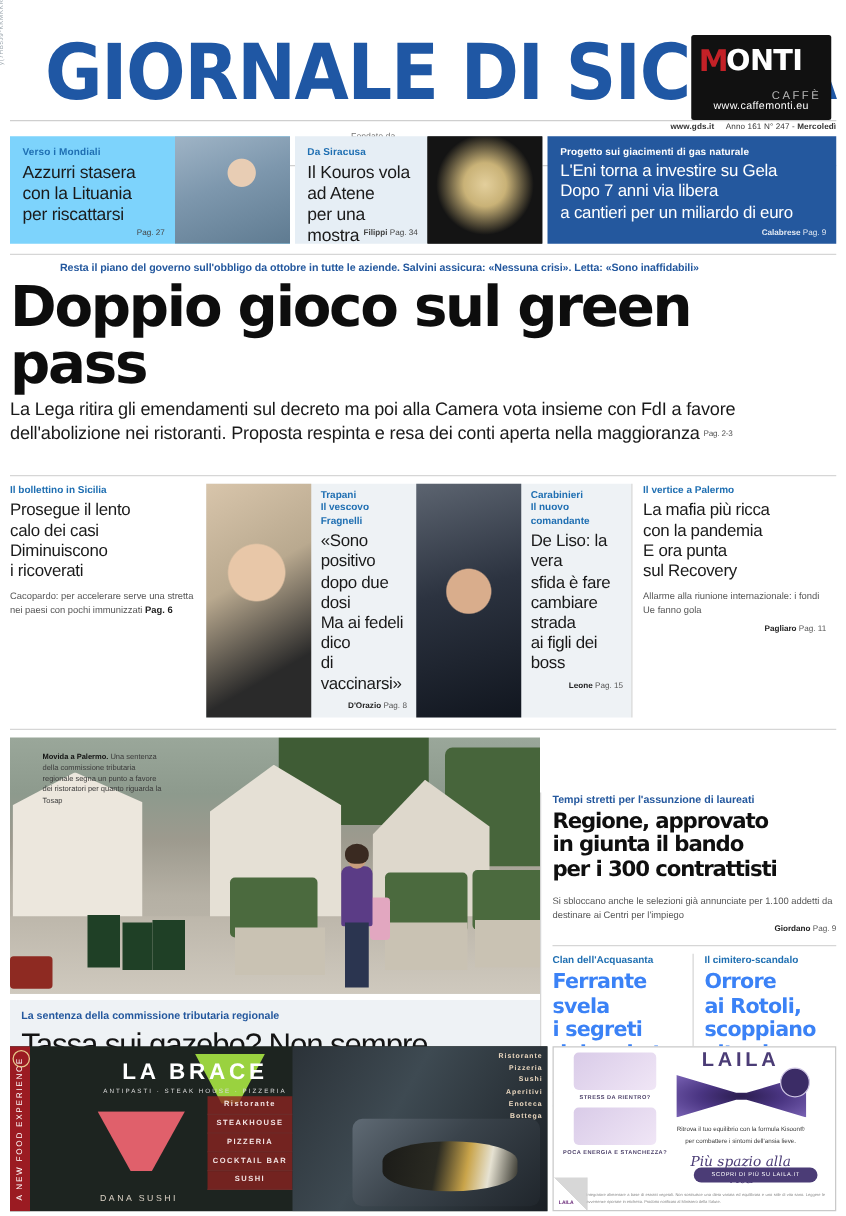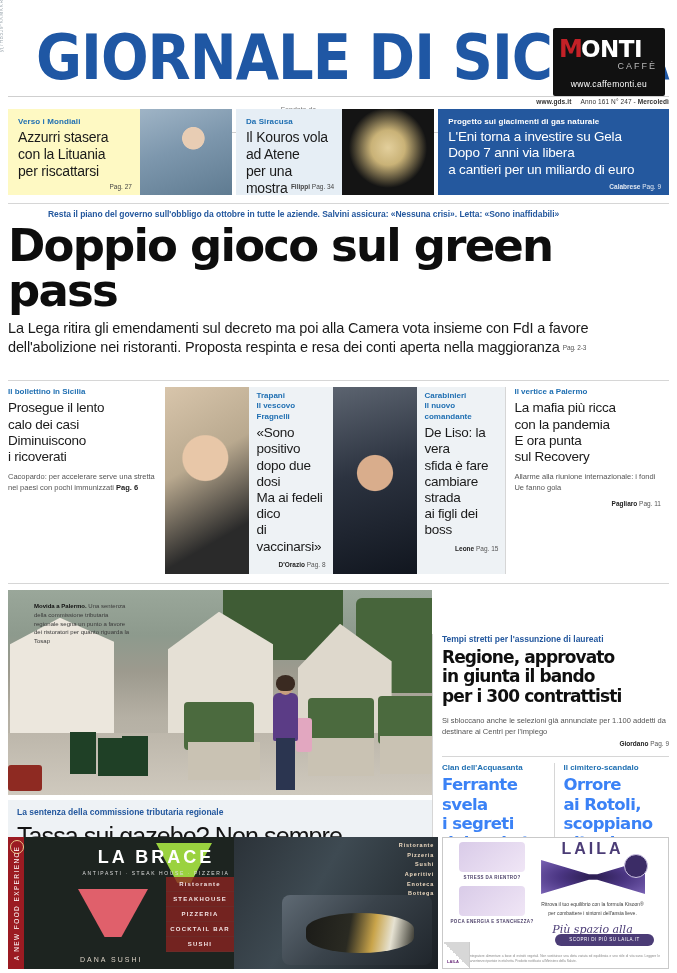--- a/index.html
+++ b/index.html
@@ -30,37 +30,37 @@
     position:absolute;right:4px;top:28px;width:112px;height:68px;
     background:#111;border-radius:2px;overflow:hidden;
   }
   .monti .m-row{position:absolute;top:10px;left:6px;display:flex;align-items:center;}
   .monti .m-mark{
     color:#c32127;font-weight:bold;font-size:24px;line-height:22px;
     font-family:"DejaVu Sans",sans-serif;letter-spacing:-2px;
   }
   .monti .m-word{color:#fff;font-weight:bold;font-size:23px;line-height:22px;letter-spacing:-0.5px;
     font-family:"DejaVu Sans",sans-serif;}
-  .monti .m-sub{position:absolute;top:33px;right:8px;color:#b9b9b9;font-size:9px;letter-spacing:2px;}
+  .monti .m-sub{position:absolute;top:43px;right:8px;color:#b9b9b9;font-size:9px;letter-spacing:2px;}
   .monti .m-url{position:absolute;bottom:7px;left:0;right:0;text-align:center;color:#fff;font-size:8.5px;letter-spacing:.3px;}
 
   .edition{position:absolute;left:14px;top:108px;font-size:14px;font-weight:bold;}
   .founded{position:absolute;left:268px;top:105px;font-size:7px;color:#777;line-height:1.45;text-align:center;}
   .issue-box{position:absolute;right:8px;top:98px;text-align:right;}
   .issue-line{font-size:6.5px;color:#333;letter-spacing:.1px;white-space:nowrap;}
   .issue-line b{font-weight:bold;}
   .issue-row{display:flex;align-items:flex-end;justify-content:flex-end;gap:18px;margin-top:2px;}
   .issue-price{font-size:7px;color:#333;padding-bottom:3px;}
   .issue-date{font-size:19px;letter-spacing:-0.5px;}
   .rule{position:absolute;left:8px;right:8px;height:1px;background:#cfcfcf;}
 
   
   .teasers{position:relative;margin-top:6px;height:86px;display:flex;gap:0;}
   .t-box{position:relative;display:flex;overflow:hidden;}
-  .t-a{width:228px;background:#fef9c3;}
+  .t-a{width:228px;background:#7dd3fc;}
   .t-b{width:202px;background:#e6eef5;margin-left:4px;}
   .t-c{width:235px;background:#24589e;margin-left:4px;color:#fff;}
   .t-txt{padding:8px 8px 6px 10px;position:relative;flex:1;}
   .t-kick{font-size:8px;font-weight:bold;color:#1f6fb2;margin-bottom:3px;letter-spacing:.1px;}
   .t-c .t-kick{color:#ffffff;}
   .t-head{font-size:14px;line-height:1.22;color:#1a1a1a;letter-spacing:-0.2px;}
   .t-c .t-head{color:#fff;font-size:13.5px;}
   .t-by{position:absolute;right:8px;bottom:5px;font-size:6.5px;color:#444;}
   .t-c .t-by{color:#e2e9f3;}
   .t-by b{font-weight:bold;}

